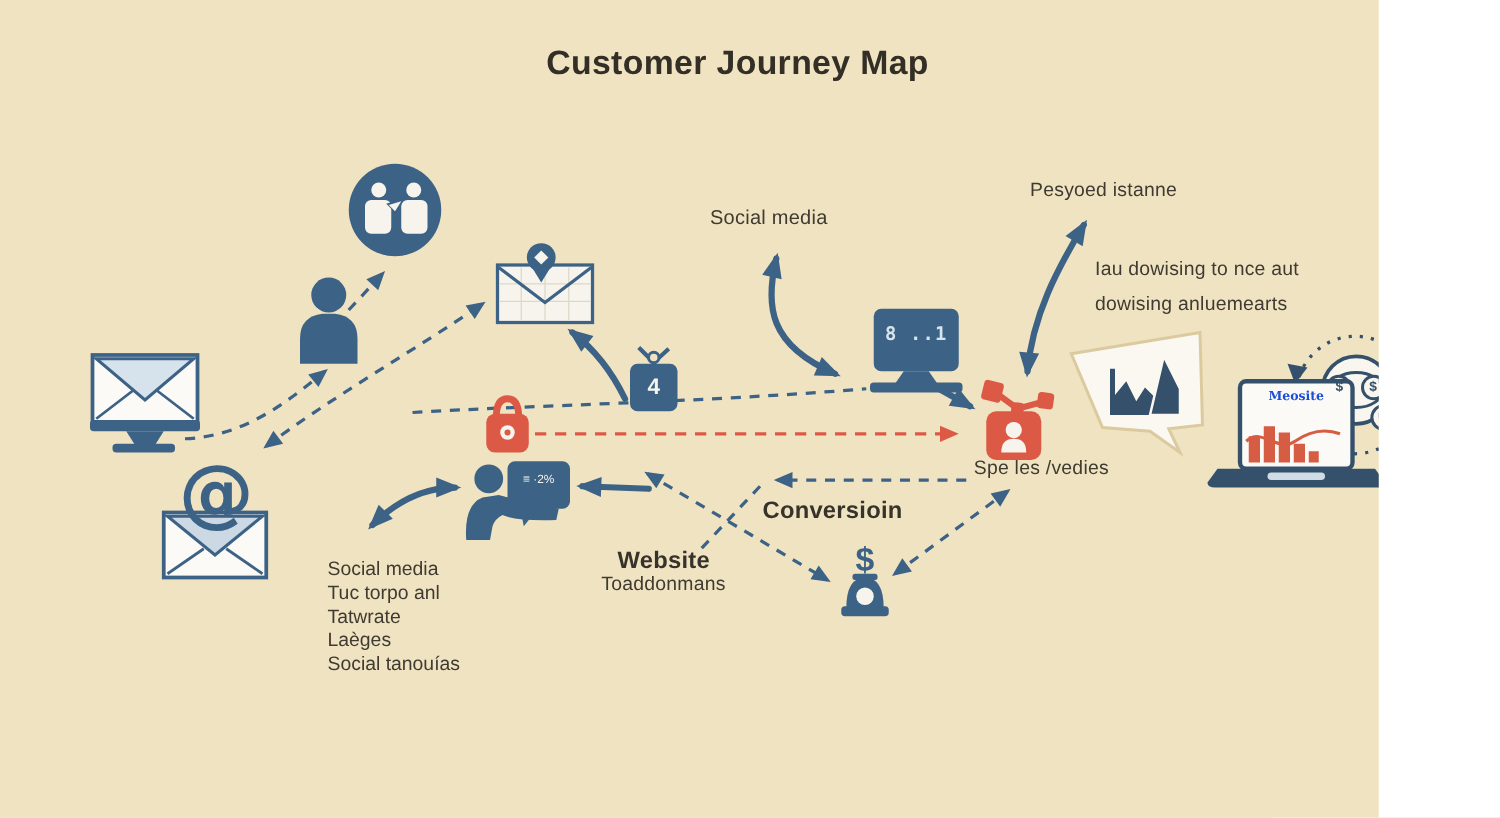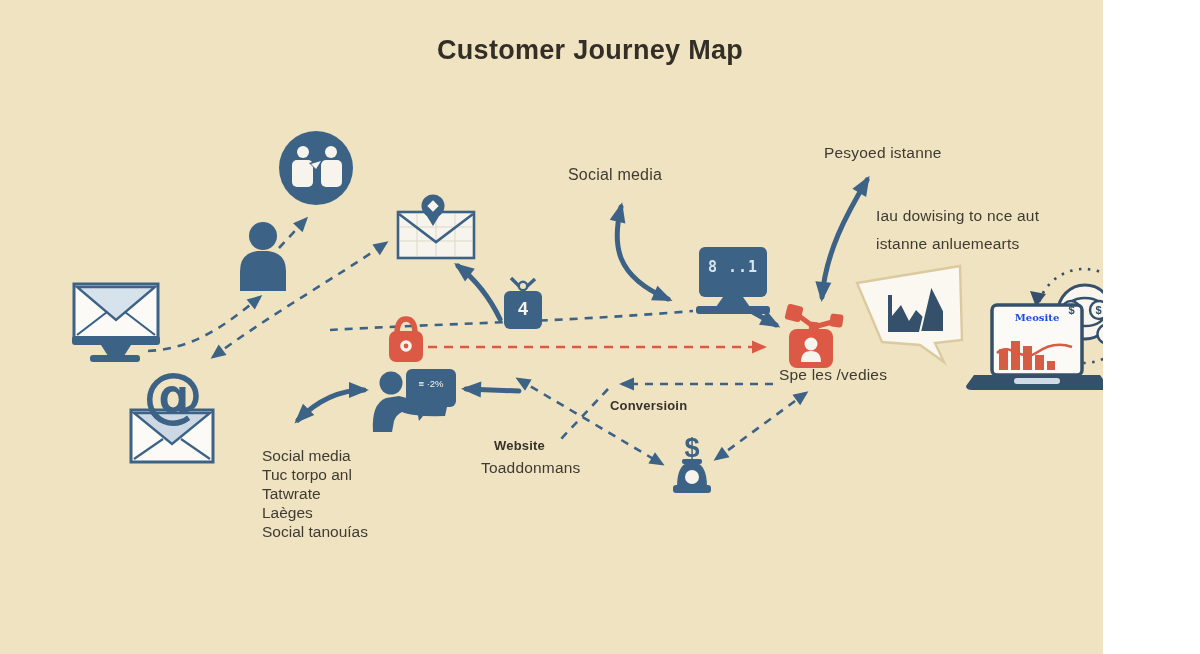--- a/index.html
+++ b/index.html
@@ -4,21 +4,21 @@
 <style>
   html,body{margin:0;padding:0;}
   #canvas{
     position:relative;width:1103px;height:654px;overflow:hidden;
     background:#f0e3c2;
     font-family:"Liberation Sans", sans-serif;
     color:#3f3b31;
   }
   .abs{position:absolute;}
   .lbl{font-size:15.5px;color:#3f3b31;letter-spacing:.2px;white-space:nowrap;}
-  .lbl-bold{font-weight:bold;font-size:13px;color:#37332b;letter-spacing:.2px;white-space:nowrap;}
+  .lbl-bold{font-weight:bold;font-size:19px;color:#37332b;letter-spacing:.2px;white-space:nowrap;}
   #title{font-size:27px;font-weight:bold;color:#332f27;letter-spacing:.3px;}
   .notelist div{font-size:15.5px;line-height:19px;color:#3f3b31;white-space:nowrap;}
   .icontext{text-align:center;white-space:nowrap;}
   svg{position:absolute;left:0;top:0;}
 </style>
 </head>
 <body>
 
 <div id="canvas">
 
@@ -172,21 +172,21 @@
       <path d="M 519 391 L 466 389" marker-end="url(#hBL)"></path>
       <path d="M 298 420 C 320 398 342 390 364 390" marker-start="url(#hBL)" marker-end="url(#hBL)"></path>
     </g>
   </svg>
 
   <div id="title" class="abs" style="left:0;top:35;width:1180px;top:35px;text-align:center;">Customer Journey Map</div>
 
   <div class="abs lbl" style="left:568px;top:166px;font-size:16px;">Social media</div>
   <div class="abs lbl" style="left:824px;top:144px;">Pesyoed istanne</div>
   <div class="abs lbl" style="left:876px;top:207px;">Iau dowising to nce aut</div>
-  <div class="abs lbl" style="left:876px;top:235px;">istanne anluemearts</div>
+  <div class="abs lbl" style="left:876px;top:235px;">dowising anluemearts</div>
   <div class="abs lbl" style="left:779px;top:366px;">Spe les /vedies</div>
   <div class="abs lbl-bold" style="left:610px;top:398px;">Conversioin</div>
   <div class="abs lbl-bold" style="left:494px;top:438px;">Website</div>
   <div class="abs lbl" style="left:481px;top:459px;">Toaddonmans</div>
 
   <div class="abs notelist" style="left:262px;top:446px;">
       <div>Social media</div>
       <div>Tuc torpo anl</div>
       <div>Tatwrate</div>
       <div>Laèges</div>

